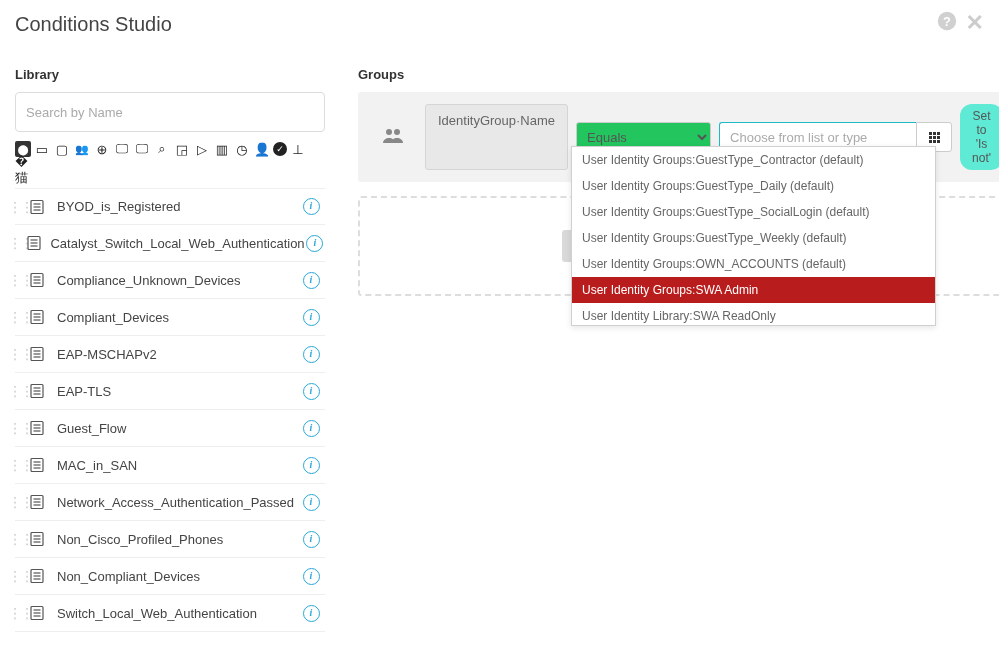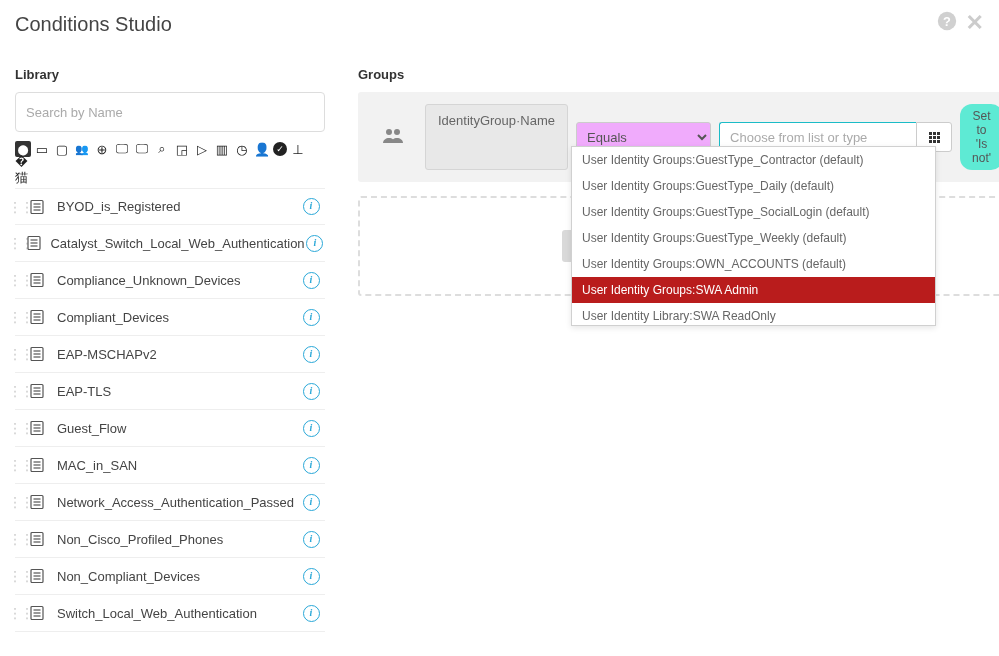--- a/index.html
+++ b/index.html
@@ -158,21 +158,21 @@
   .row2 {
     display: flex;
     gap: 8px;
     align-items: center;
   }
   .operator-select {
     width: 135px;
     height: 30px;
     border: 1px solid #ccc;
     border-radius: 3px;
-    background: #f0abfc;
+    background: #22c55e;
     padding: 0 6px;
     font-size: 13px;
     color: #555;
   }
   .value-wrap {
     flex: 1;
     display: flex;
     position: relative;
   }
   .value-input {

